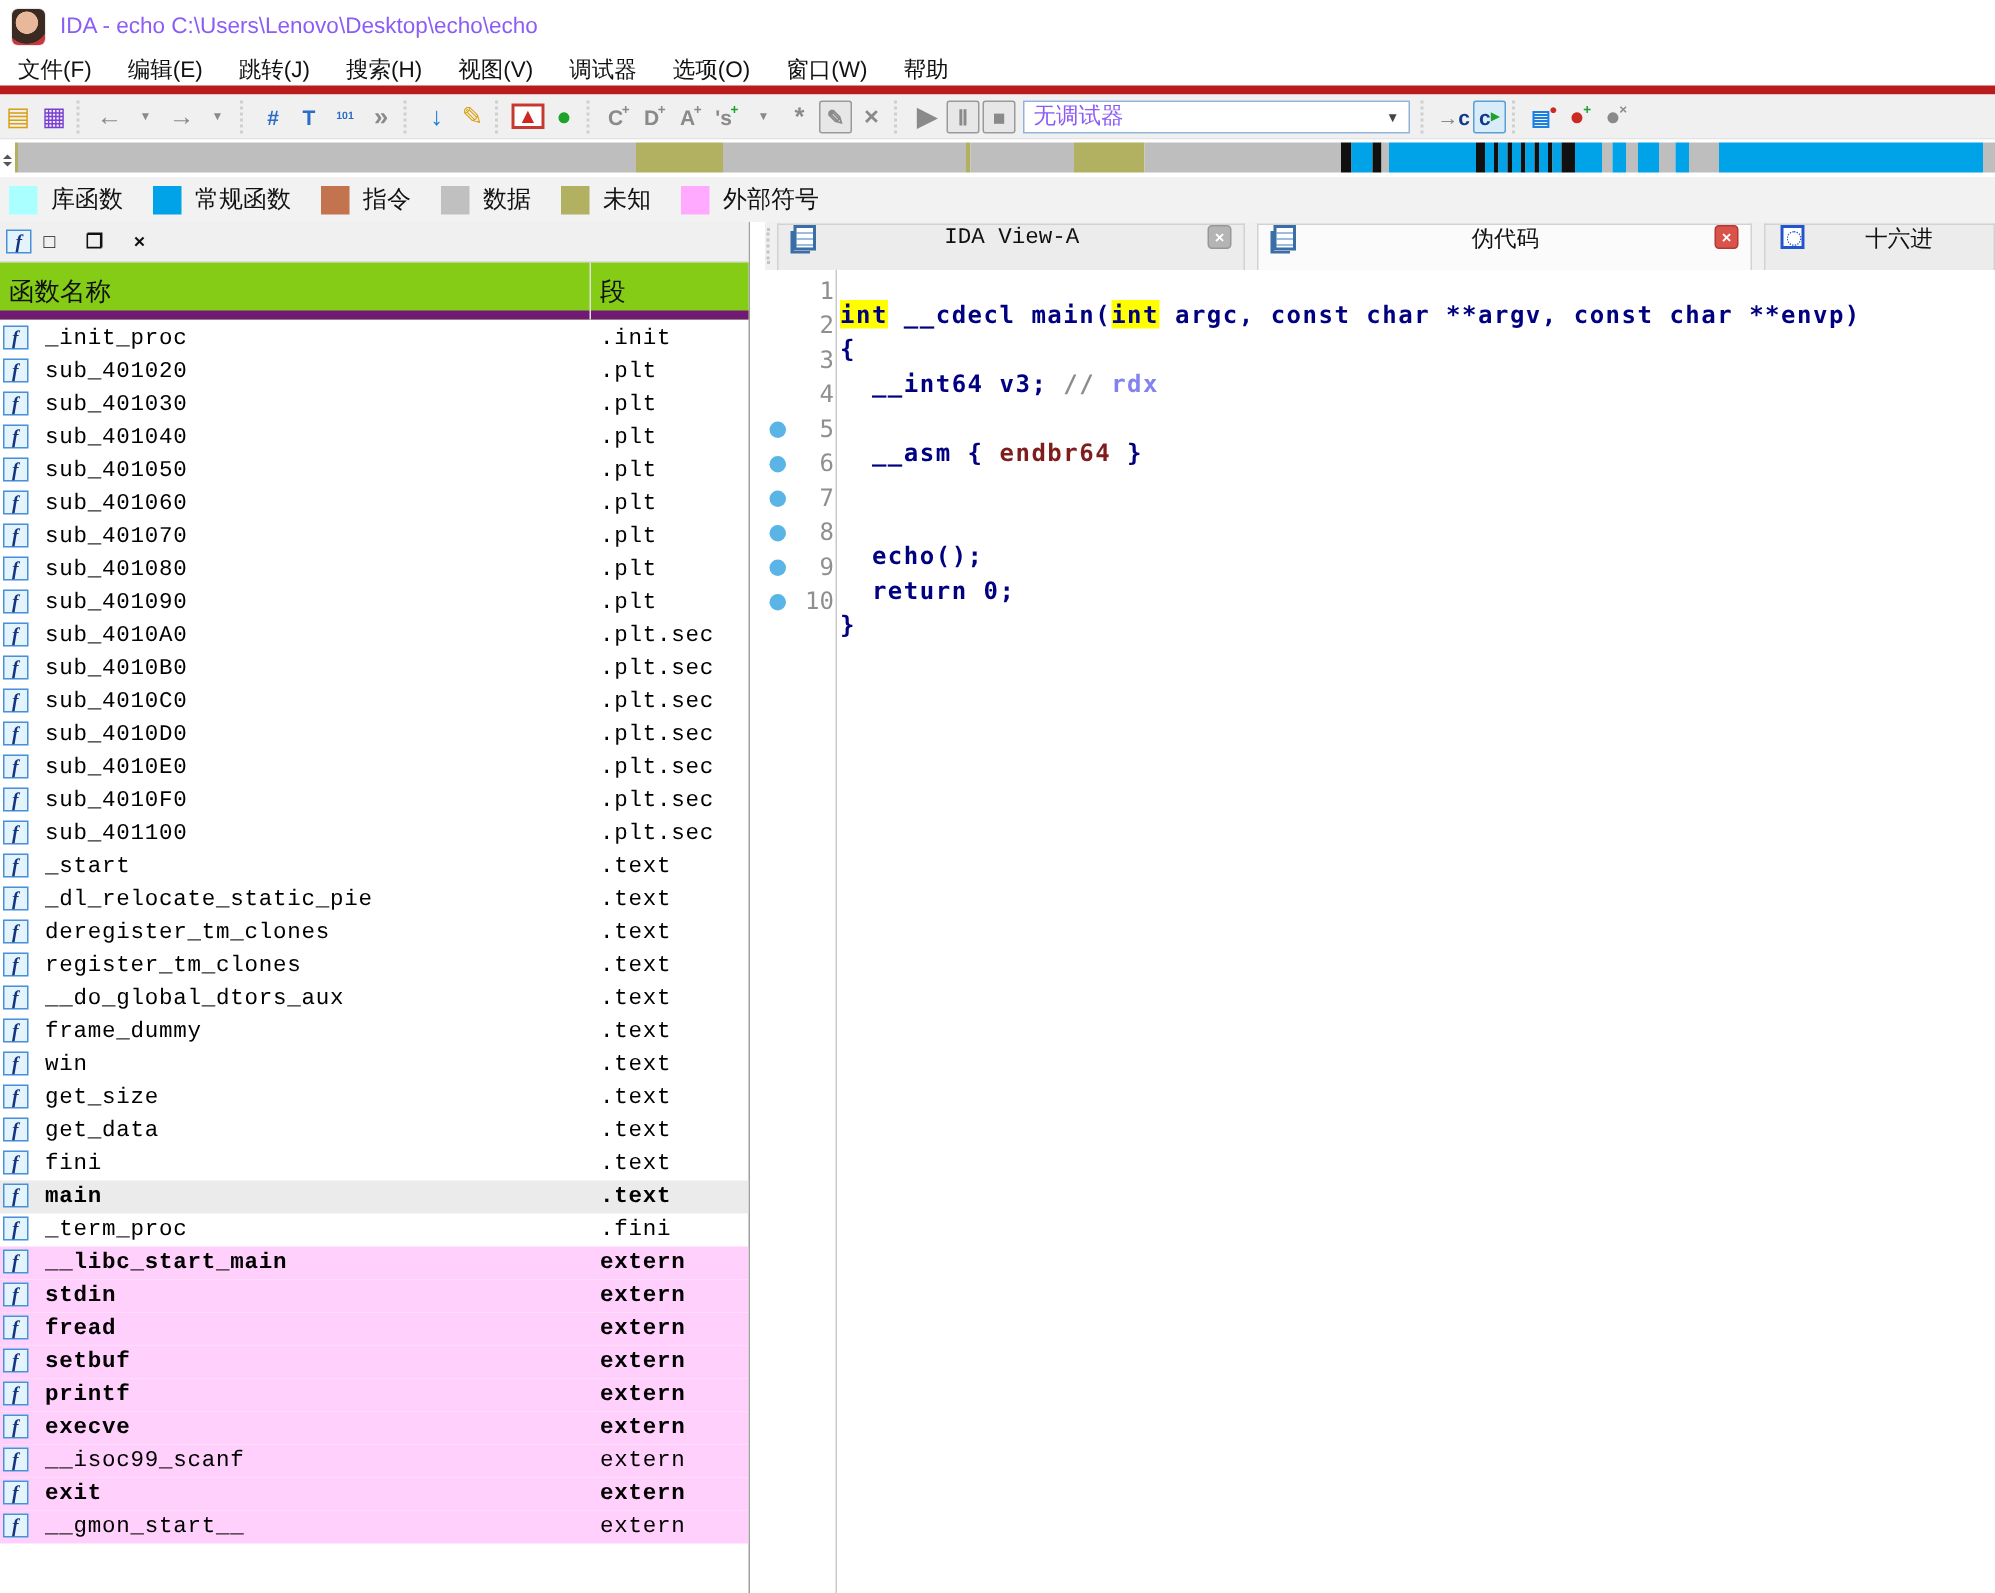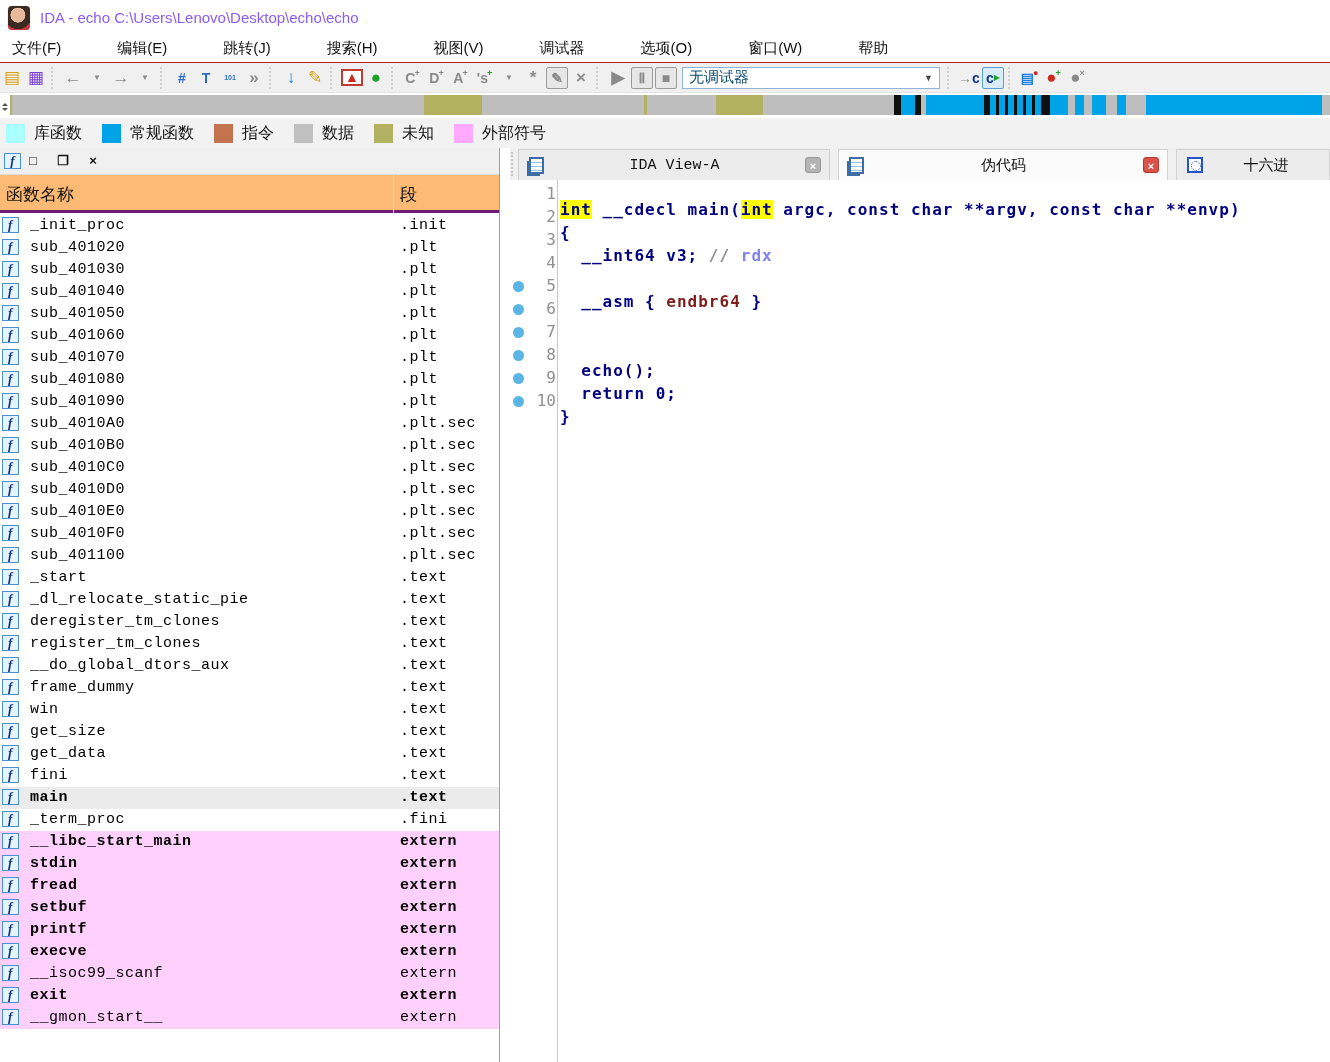--- a/index.html
+++ b/index.html
@@ -10,21 +10,21 @@
   
   .titlebar { position:absolute; left:0; top:0; width:1330px; height:35px; background:#fff;
     display:flex; align-items:center; }
   .ida-logo { width:22px; height:24px; margin-left:8px; border-radius:4px;
     background:radial-gradient(circle at 45% 38%, #e8b89a 0 38%, #3a2a22 40% 72%, #c8373f 74%);
     box-shadow:0 0 1px #888; }
   .win-title { margin-left:10px; font-size:15px; color:#8b5cf6; }
 
   
   .menubar { position:absolute; left:0; top:35px; width:1330px; height:28px; background:#fff;
-    display:flex; align-items:center; border-bottom:1px solid #b91c1c;gap:32px; }
+    display:flex; align-items:center; border-bottom:6px solid #b91c1c; }
   .menu-item { font-size:15px; color:#111; padding:3px 12px; cursor:default; }
 
   
   .toolbar { position:absolute; left:0; top:63px; width:1330px; height:30px; background:#f0f0f0;
     display:flex; align-items:center; border-bottom:1px solid #e3e3e3; }
   .tb-sep { width:7px; height:22px; margin:0 3px; border-left:2px dotted #cfcfcf; }
   .tb-btn { min-width:22px; height:22px; margin:0 1px; display:flex; align-items:center;
     justify-content:center; position:relative; border-radius:2px; }
   .tb-btn.boxed-red .gl:first-child { border:2px solid #c43a31; background:#fff; padding:0 2px; line-height:13px; }
   .tb-btn.boxed-gray { border:1px solid #9a9a9a; background:#e7e7e7; }
@@ -37,21 +37,21 @@
   .gl.bluebright { color:#1d7fe0; font-weight:bold; }
   .gl.navy { color:#123a8c; font-weight:bold; }
   .gl.red { color:#cc2a20; }
   .gl.green { color:#1da32a; }
   .gl.big { font-size:17px; }
   .gl.tiny { font-size:8px; }
   .gl.micro { font-size:7px; letter-spacing:0; font-weight:bold; }
   .gl.sup { font-size:9px; position:relative; top:-5px; left:-1px; font-weight:bold; }
   .tb-select { width:258px; height:22px; margin:0 4px; background:#fff; border:1px solid #8fb4d8;
     display:flex; align-items:center; justify-content:space-between; padding:0 6px; }
-  .tb-select .val { font-size:15px; color:#0c4a6e; }
+  .tb-select .val { font-size:15px; color:#8b5cf6; }
   .tb-select .arr { font-size:9px; color:#444; }
 
   
   .navband { position:absolute; left:0; top:93px; width:1330px; height:25px; background:#fff; }
   .nb-arrows { position:absolute; left:2px; top:5px; width:8px; height:16px; }
   .nb-arrows i { display:block; width:0; height:0; border:3px solid transparent; margin:2px 0; }
   .nb-arrows i.up   { border-bottom-color:#555; }
   .nb-arrows i.down { border-top-color:#555; }
   .nb-seg { position:absolute; top:2px; height:20px; }
   .nb-g { background:#bebebe; } .nb-o { background:#b2b162; }
@@ -69,22 +69,22 @@
 
   
   .funcpanel { position:absolute; left:0; top:0; width:500px; height:914px;
     border-right:1px solid #9f9f9f; background:#fff; }
   .fp-title { position:absolute; left:0; top:0; width:100%; height:27px; background:#f0f0f0;
     border-bottom:1px solid #dcdcdc; display:flex; align-items:center; }
   .fp-title .f-ico { margin-left:4px; }
   .fp-title-text { font-size:15px; color:#111; margin-left:7px; flex:1; }
   .fp-btn { width:24px; height:20px; font-size:13px; color:#111; text-align:center;
     line-height:20px; margin-right:6px; font-weight:bold; }
-  .fp-header { position:absolute; left:0; top:27px; width:100%; height:38px; background:#fdba74;
-    border-bottom:3px solid #701a75; }
+  .fp-header { position:absolute; left:0; top:27px; width:100%; height:38px; background:#84cc16;
+    border-bottom:6px solid #701a75; }
   .fp-col-name { position:absolute; left:6px; top:8px; font-size:17px; color:#111; }
   .fp-col-seg  { position:absolute; left:400px; top:8px; font-size:17px; color:#111; }
   .fp-colline  { position:absolute; left:393px; top:0; width:1px; height:38px; background:#e0e0e0; }
   .fp-rows { position:absolute; left:0; top:67px; width:100%; height:845px; overflow:hidden; }
   .fp-row { position:relative; width:100%; height:22px;
     font-family:"Liberation Mono","DejaVu Sans Mono",monospace; font-size:15px; color:#000;
     letter-spacing:.5px; }
   .fp-row.ext { background:#ffd0fc; }
   .fp-row.sel { background:#ebebeb; }
   .fp-row.b .fn-name, .fp-row.b .fn-seg { font-weight:bold; }
@@ -93,21 +93,21 @@
     font-style:italic; font-weight:bold; font-size:13px; line-height:14px; text-align:center; }
   .fp-row .f-ico { position:absolute; left:2px; top:2px; }
   .fn-name { position:absolute; left:30px; top:2px; white-space:nowrap; }
   .fn-seg  { position:absolute; left:400px; top:2px; white-space:nowrap; }
 
   
   .editor { position:absolute; left:510px; top:0; width:820px; height:914px; background:#fff; }
   .tabsbar { position:absolute; left:0; top:0; width:820px; height:32px; background:#f0f0f0;
     display:flex; align-items:stretch; overflow:hidden; }
   .tab-handle { width:6px; margin:4px 1px; border-left:2px dotted #c4c4c4; }
-  .tab { position:relative; display:flex; align-items:center; border:1px solid #d2d2d2;
+  .tab { position:relative; display:flex; border:1px solid #d2d2d2;
     border-bottom:none; background:#ececec; margin-top:1px; }
   .tab.active { background:#fbfbfb; }
   .tab1 { width:312px; } .tab2 { width:330px; margin-left:8px; } .tab3 { flex:1; margin-left:8px; }
   .tab-doc { width:15px; height:17px; margin-left:10px; border:2px solid #3a6ea5; background:
     repeating-linear-gradient(#fff 0 3px, #9abede 3px 4px); box-shadow:-3px 3px 0 -1px #3a6ea5; }
   .tab-hex { width:16px; height:16px; margin-left:10px; border:2px solid #2255cc; background:#fff;
     position:relative; }
   .tab-hex::after { content:''; position:absolute; left:2px; top:2px; width:8px; height:8px;
     border:1px dotted #2255cc; border-radius:50%; }
   .tab-label { flex:1; text-align:center; font-size:15px; color:#111;

